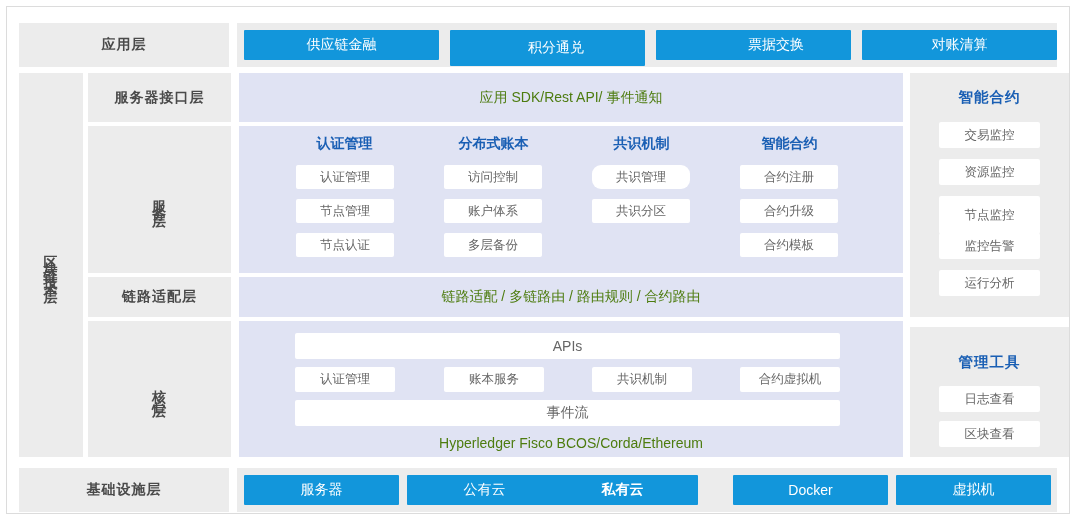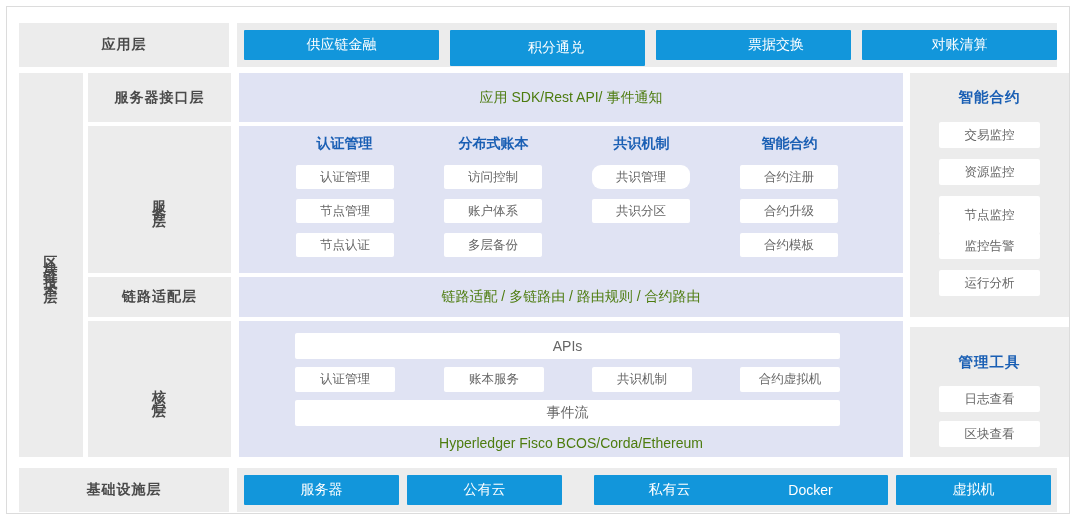--- a/index.html
+++ b/index.html
@@ -143,17 +143,17 @@
   <div class="abs panelhead" style="left:903px;top:343px;width:159px;height:24px;">管理工具</div>
   <div class="abs whitebox" style="left:932px;top:379px;width:101px;height:26px;">日志查看</div>
   <div class="abs whitebox" style="left:932px;top:414px;width:101px;height:26px;">区块查看</div>
 
   <div class="abs gray center" style="left:12px;top:461px;width:210px;height:44px;">
     <span class="label">基础设施层</span>
   </div>
   <div class="abs gray" style="left:230px;top:461px;width:820px;height:44px;"></div>
   <div class="abs bluebtn" style="left:237px;top:468px;width:155px;height:30px;">服务器</div>
   <div class="abs bluebtn" style="left:400px;top:468px;width:155px;height:30px;">公有云</div>
-  <div class="abs bluebtn" style="left:587px;top:468px;width:151px;height:30px;">私有云</div>
+  <div class="abs bluebtn" style="left:540px;top:468px;width:151px;height:30px;font-weight:bold;">私有云</div>
   <div class="abs bluebtn" style="left:726px;top:468px;width:155px;height:30px;">Docker</div>
   <div class="abs bluebtn" style="left:889px;top:468px;width:155px;height:30px;">虚拟机</div>
 
 </div>
 
 </body></html>

